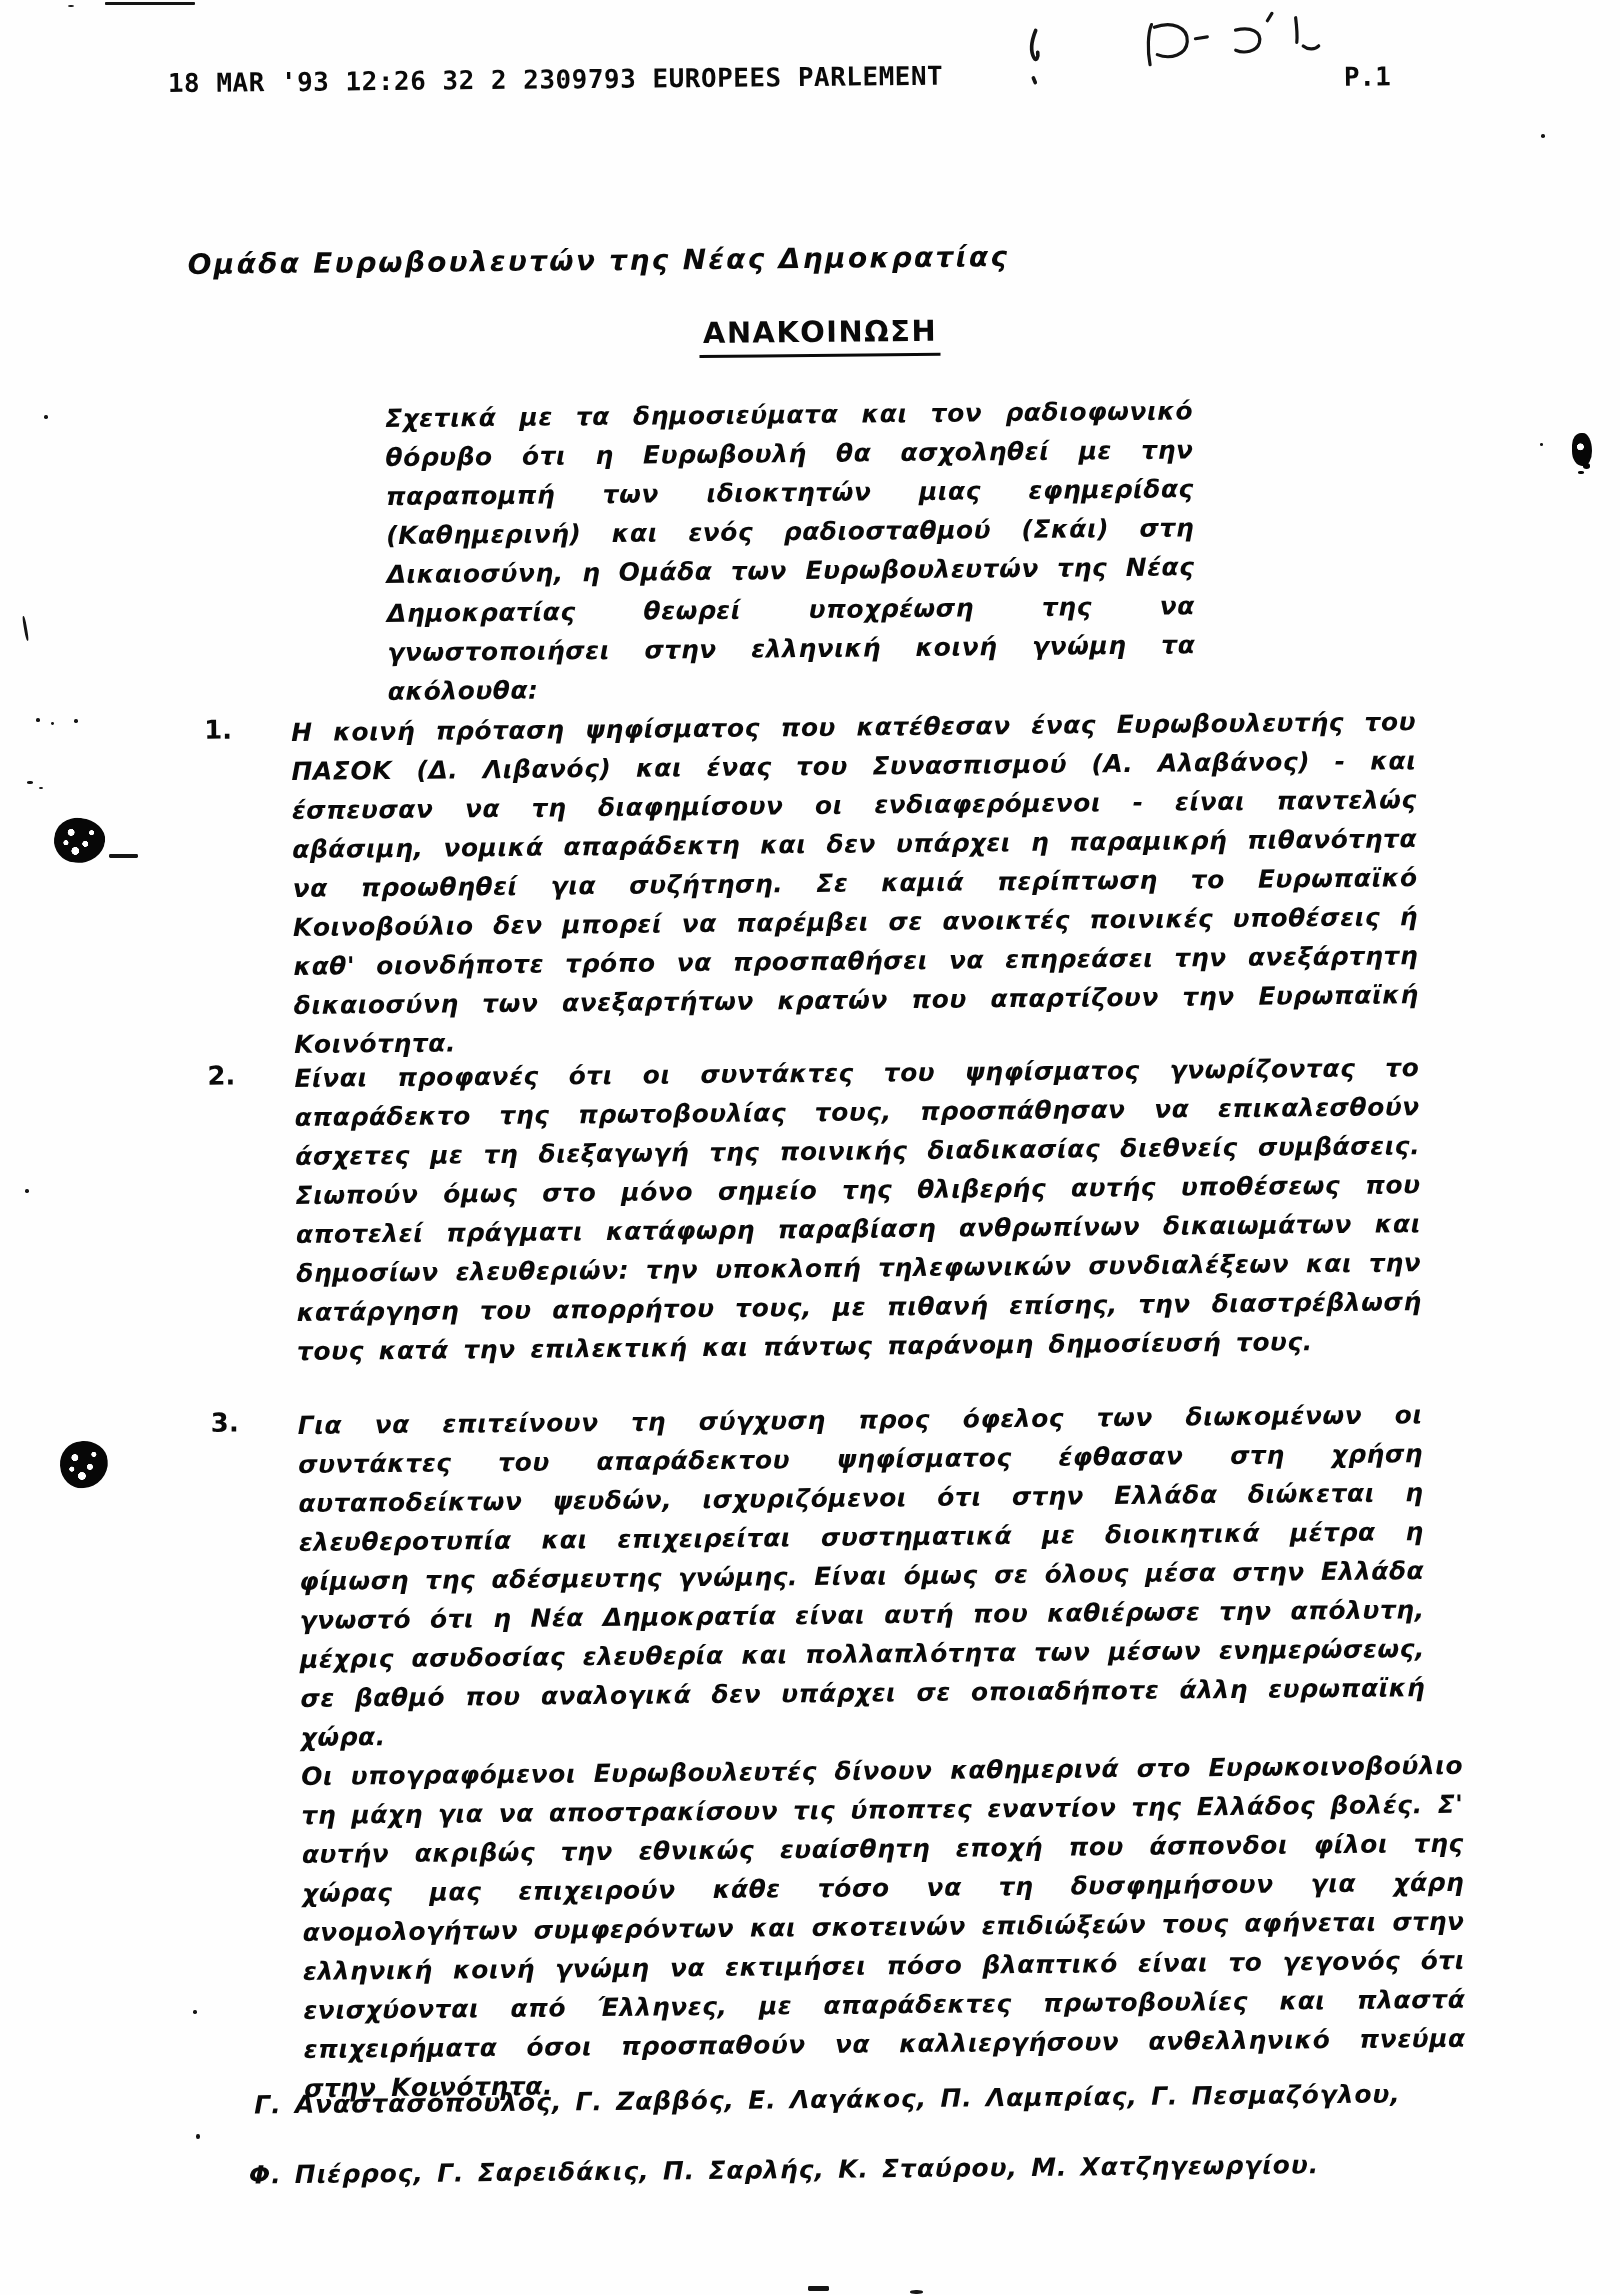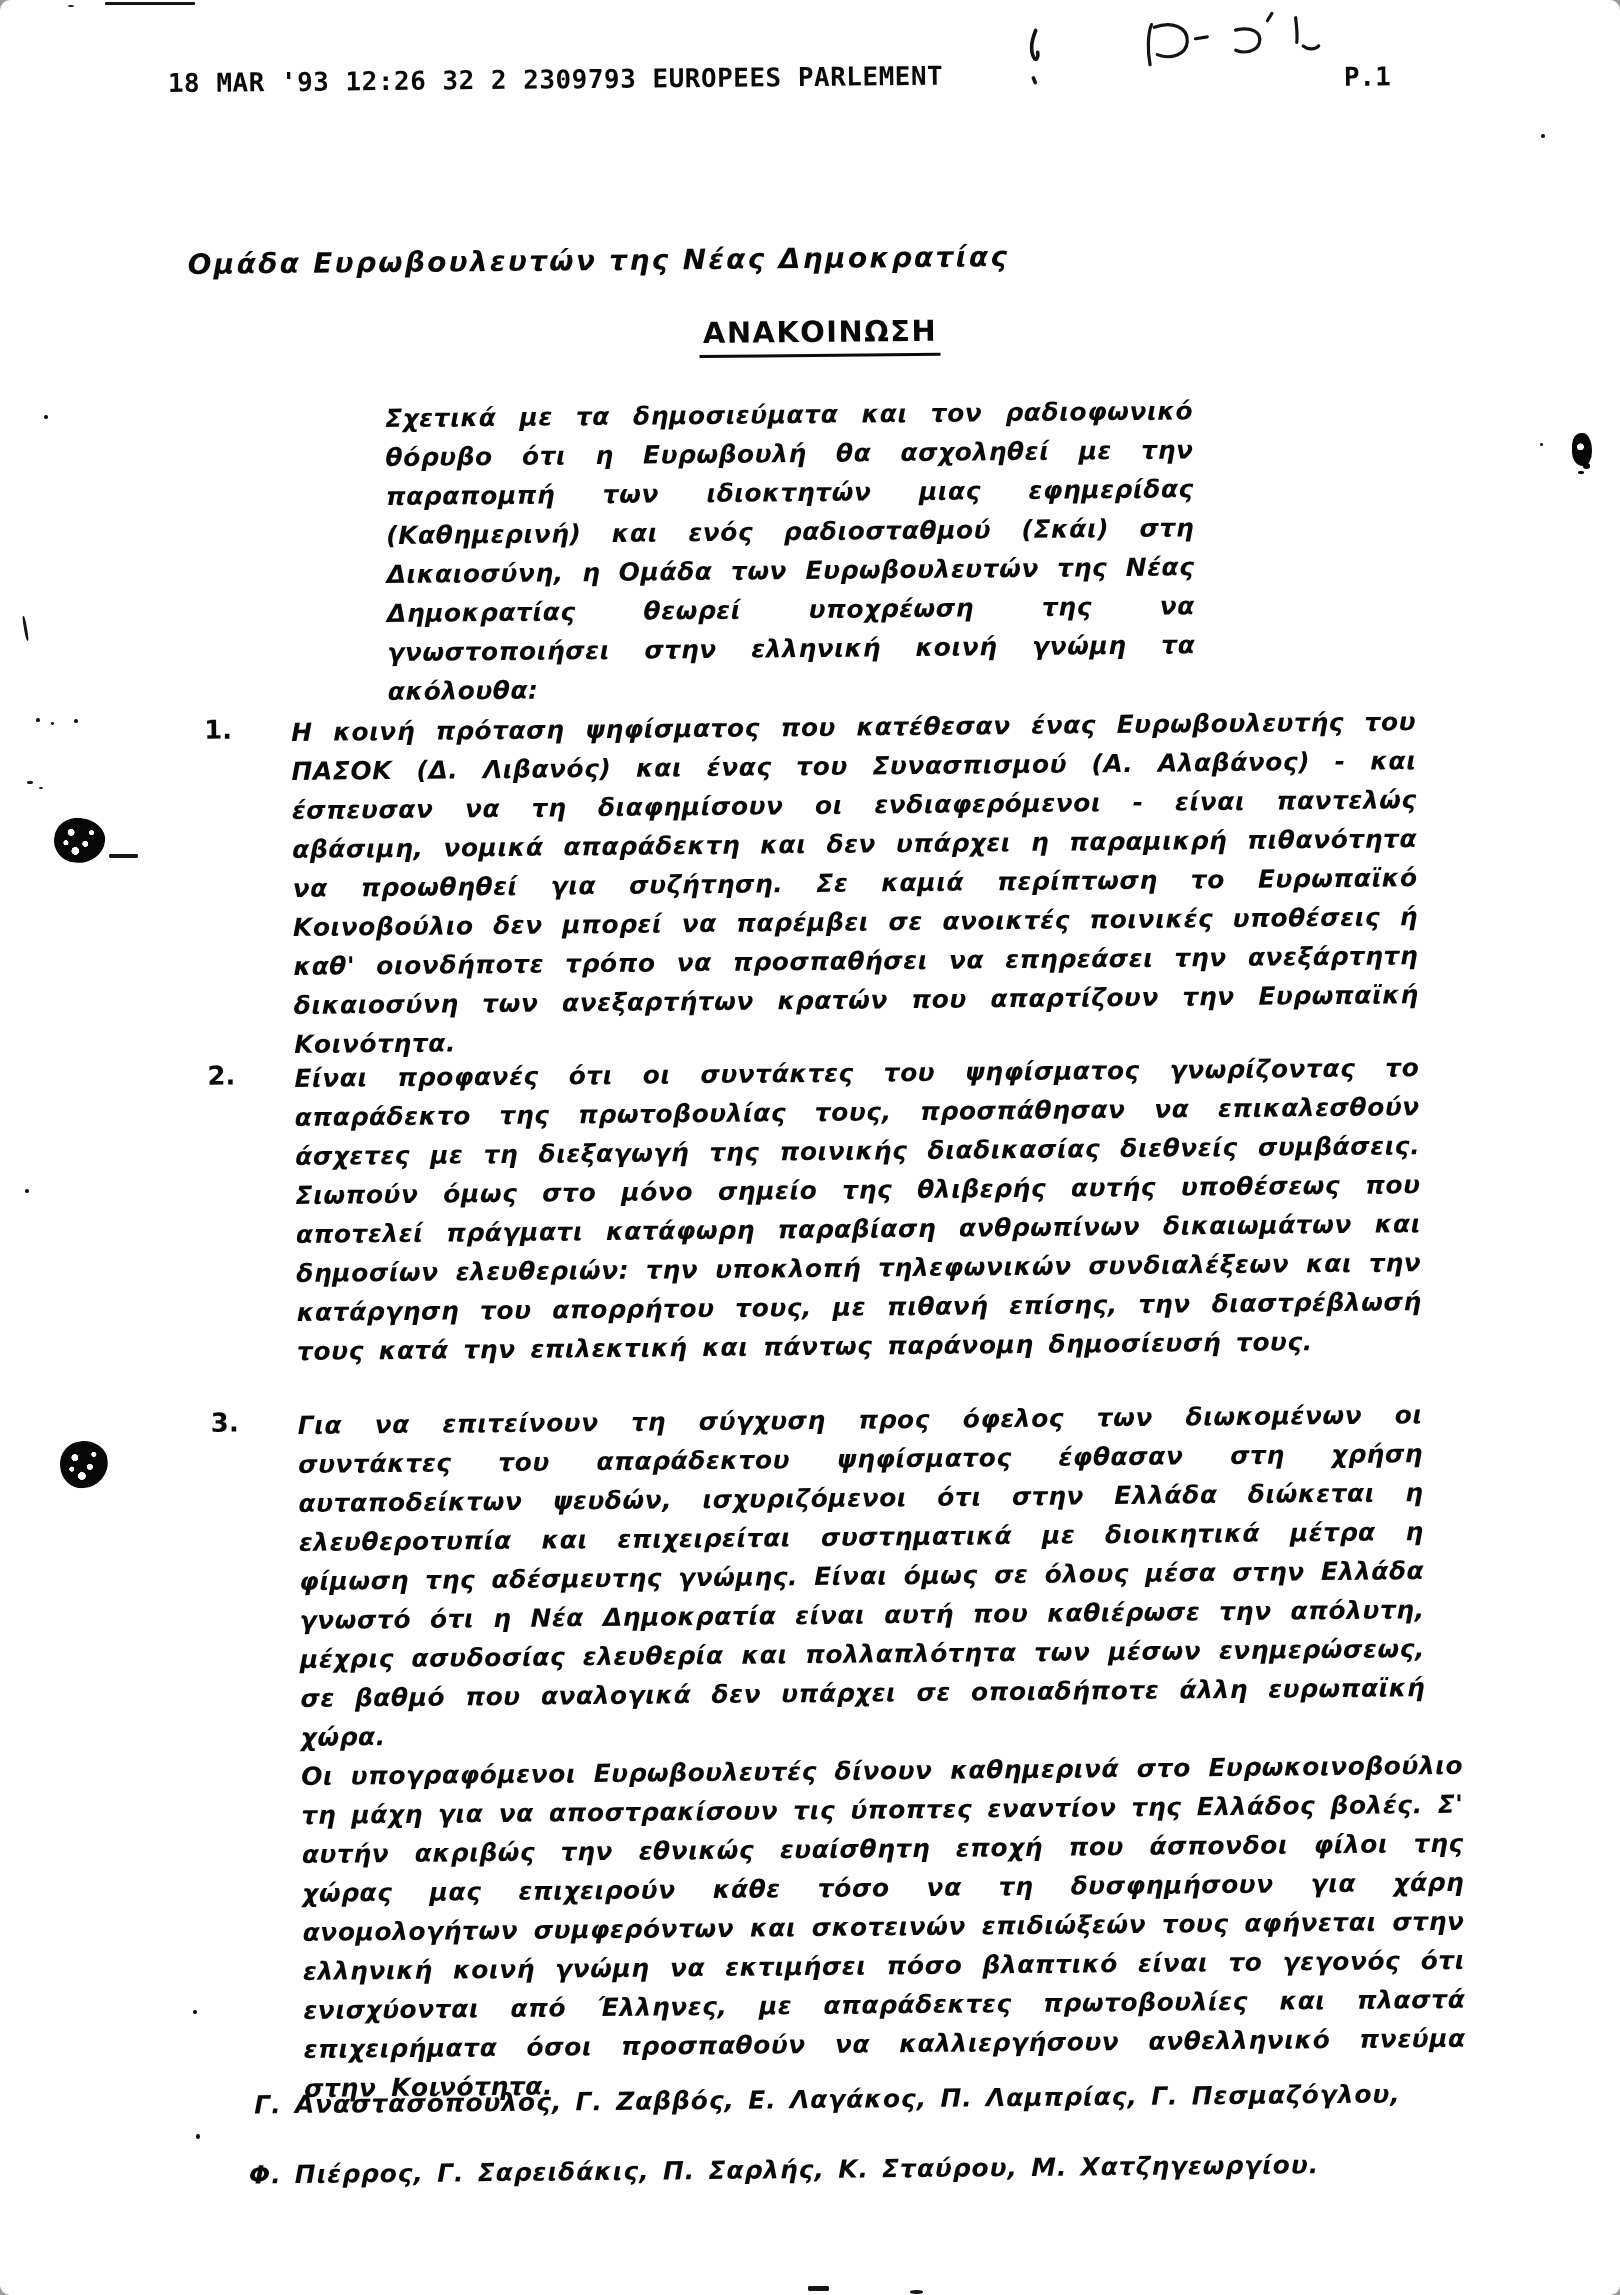--- a/index.html
+++ b/index.html
@@ -3,21 +3,20 @@
 <meta charset="utf-8">
 <style>
   html,body{margin:0;padding:0;background:#9a9a9a;}
   .page{
     position:relative;
     width:1620px;height:2295px;
     background:#fefefe;
     overflow:hidden;
     font-family:"DejaVu Sans",sans-serif;
     color:#0a0a0a;
-    border-radius:10px;
   }
   .skew{position:absolute;left:0;top:0;width:100%;height:100%;
         transform:rotate(-0.55deg);transform-origin:50% 45%;}
   
   .fax{font-family:"DejaVu Sans Mono",monospace;font-weight:bold;white-space:nowrap;}
   .fax-line{position:absolute;left:177px;top:62px;font-size:26px;letter-spacing:0.5px;}
   .fax-page{position:absolute;left:1353px;top:67px;font-size:26px;}
   
   .letterhead{position:absolute;left:195px;top:242px;font-size:28px;font-weight:bold;
               font-style:italic;letter-spacing:2.3px;white-space:nowrap;}

